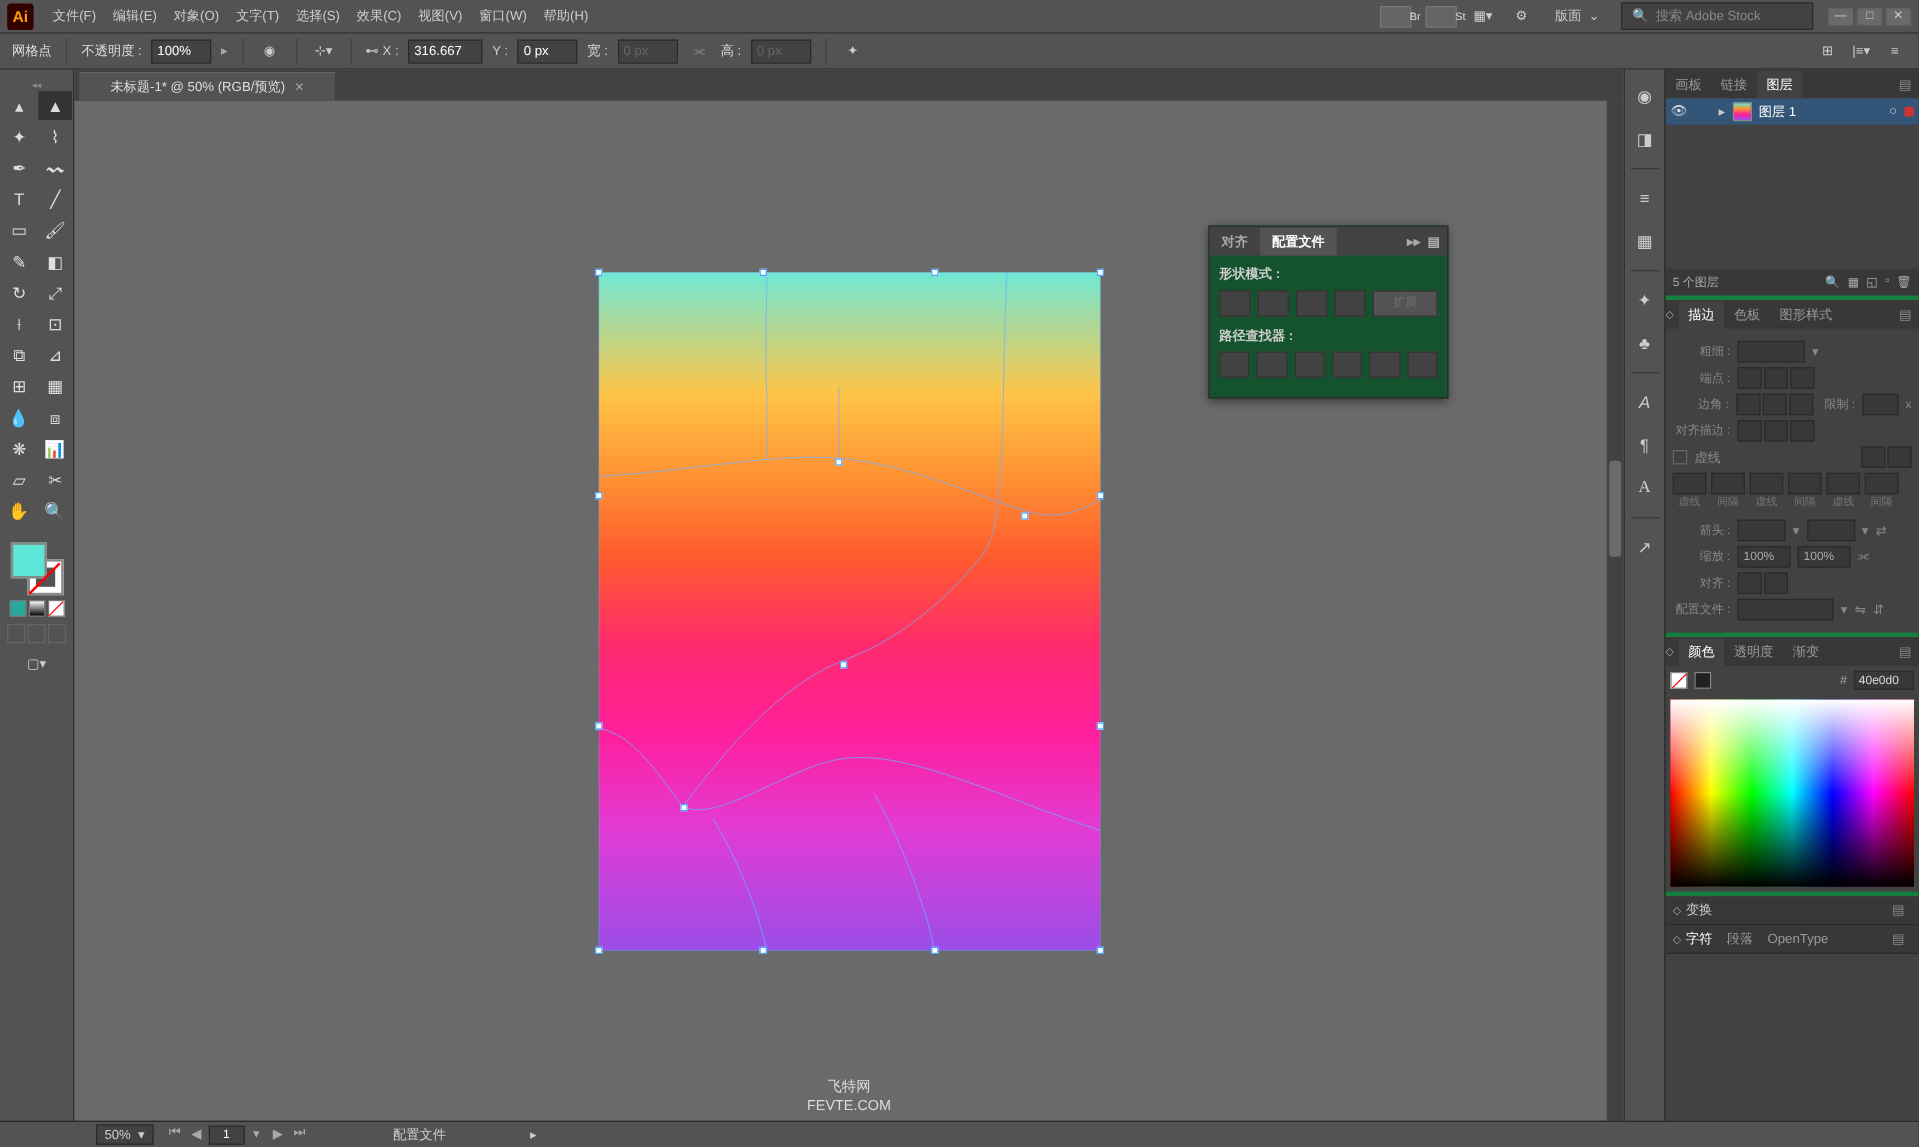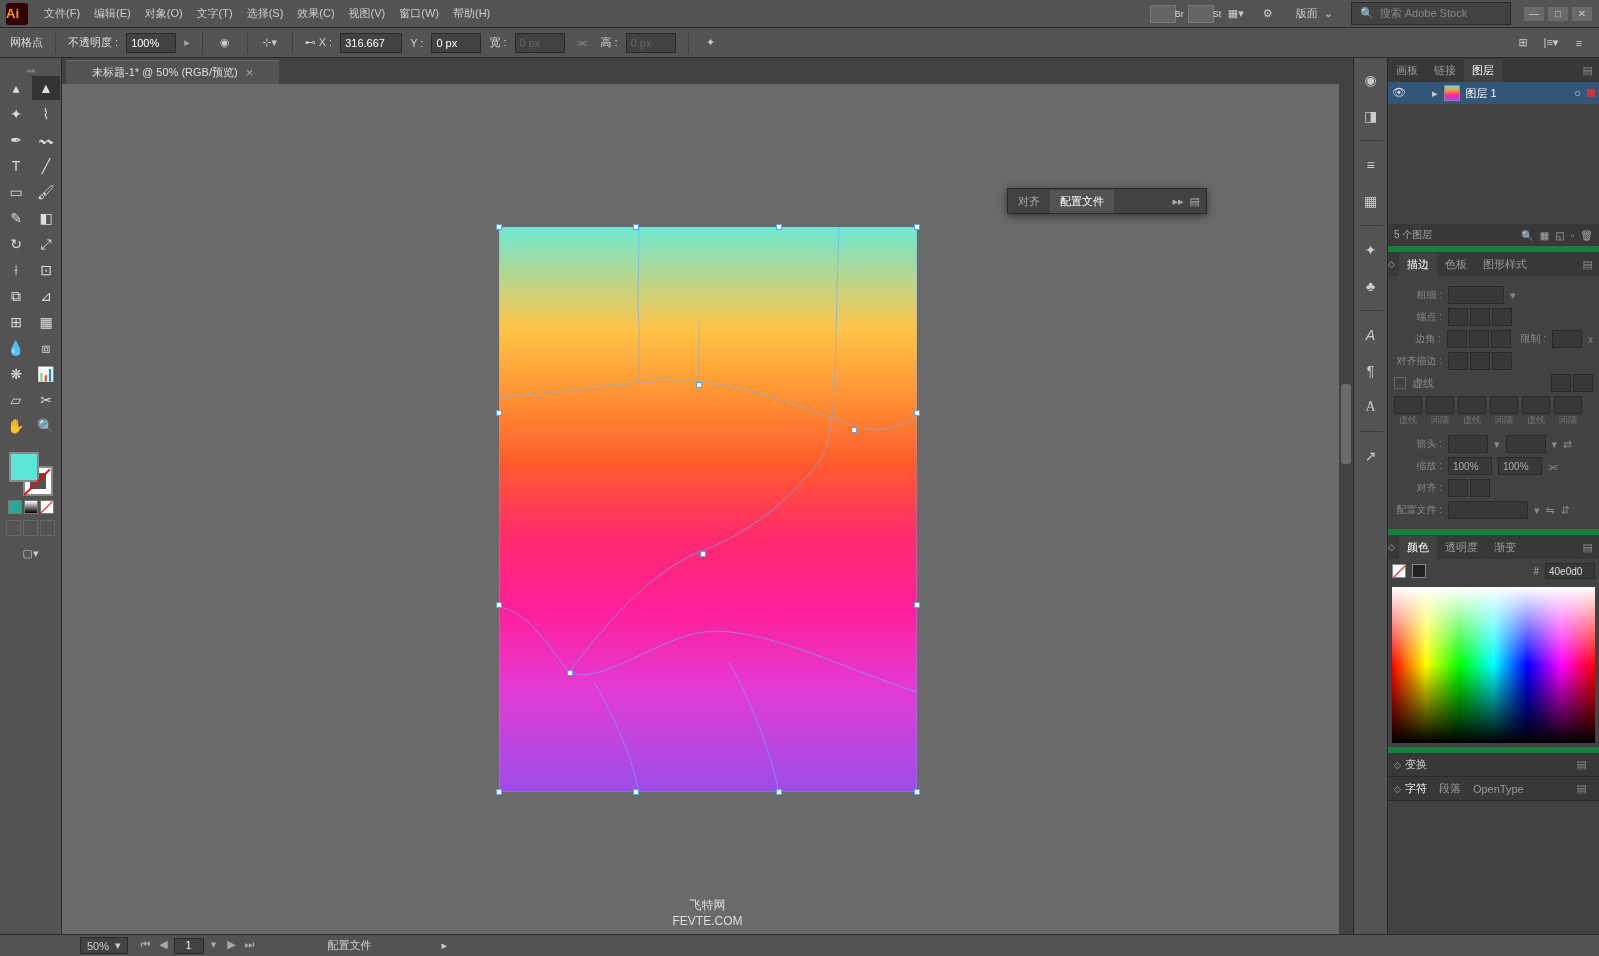--- a/index.html
+++ b/index.html
@@ -1,20 +1,20 @@
 <!DOCTYPE html>
 <html><head>
 <meta charset="utf-8">
 <style>
 * { margin: 0; padding: 0; box-sizing: border-box; font-family: "Microsoft YaHei", sans-serif; }
 body { background: #323232; width: 1599px; height: 956px; overflow: hidden; color: #ccc; font-size: 11px; position: relative; }
 
 
 .menubar { height: 28px; background: #535353; display: flex; align-items: center; padding: 0 6px; border-bottom: 1px solid #2a2a2a; }
-.ai-logo { width: 22px; height: 22px; background: #330000; border-radius: 3px; color: #ff9a00; font-weight: bold; font-size: 13px; text-align: left; line-height: 22px; margin-right: 10px; }
+.ai-logo { width: 22px; height: 22px; background: #330000; border-radius: 3px; color: #ff9a00; font-weight: bold; font-size: 13px; text-align: center; line-height: 22px; margin-right: 10px; }
 .menu-items { display: flex; gap: 2px; }
 .menu-items span { padding: 4px 6px; cursor: pointer; }
 .menu-right { margin-left: auto; display: flex; align-items: center; gap: 12px; }
 .menu-icon-box { width: 22px; height: 18px; background: #646464; border: 1px solid #777; font-size: 9px; text-align: center; line-height: 16px; color: #ddd; padding-left: 24px; }
 .workspace-dd { display: flex; align-items: center; gap: 6px; padding: 0 6px; }
 .search-stock { background: #424242; border: 1px solid #2a2a2a; padding: 3px 8px; width: 160px; color: #888; display: flex; align-items: center; gap: 6px; }
 .win-controls { display: flex; gap: 2px; }
 .win-btn { width: 22px; height: 16px; background: #6a6a6a; border: 1px solid #555; text-align: center; font-size: 10px; line-height: 14px; }
 
 
@@ -55,39 +55,39 @@
 .tab-close { color: #aaa; cursor: pointer; font-size: 13px; }
 .canvas-wrap { flex: 1; position: relative; overflow: hidden; display: flex; align-items: center; justify-content: center; }
 .artboard { width: 418px; height: 565px; position: relative; background: linear-gradient(180deg, #70e8d4 0%, #ffc447 18%, #ff9233 30%, #ff5b2e 42%, #ff2a6d 55%, #ff1f9c 68%, #e23bd4 82%, #9b4de8 100%); }
 .mesh-overlay { position: absolute; inset: 0; }
 .sel-handle { position: absolute; width: 6px; height: 6px; background: #fff; border: 1px solid #4aa3ff; transform: translate(-50%, -50%); }
 .scrollbar-v { position: absolute; right: 0; top: 26px; bottom: 0; width: 14px; background: #424242; }
 .scroll-thumb { position: absolute; left: 2px; right: 2px; top: 300px; height: 80px; background: #6a6a6a; border-radius: 3px; }
 .watermark { position: absolute; bottom: 6px; left: 50%; transform: translateX(-50%); color: #ddd; text-align: center; font-size: 12px; }
 
 
-.float-panel { position: absolute; left: 945px; top: 130px; width: 200px; background: #14532d; border: 1px solid #2a2a2a; box-shadow: 0 2px 8px rgba(0,0,0,0.5); z-index: 10; }
+.float-panel { position: absolute; left: 945px; top: 130px; width: 200px; background: #14532d; border: 1px solid #2a2a2a; box-shadow: 0 2px 8px rgba(0,0,0,0.5); z-index: 10; font-weight: bold; }
 .fp-tabs { display: flex; background: #424242; height: 24px; align-items: center; }
 .fp-tab { padding: 4px 10px; color: #aaa; cursor: pointer; }
 .fp-tab.active { background: #535353; color: #fff; }
 .fp-menu { margin-left: auto; padding: 0 6px; color: #aaa; display: flex; gap: 6px; }
 .fp-body { padding: 8px; }
 .fp-label { color: #ccc; font-size: 11px; margin-bottom: 6px; }
 .fp-row { display: flex; gap: 6px; margin-bottom: 8px; }
 .fp-btn { width: 26px; height: 22px; background: #424242; border: 1px solid #333; }
 .fp-btn.ghost { background: #535353; color: #666; text-align: center; font-size: 10px; line-height: 20px; flex: 1; }
 
 
 .dock-strip { width: 34px; background: #535353; border-left: 1px solid #2a2a2a; padding-top: 10px; display: flex; flex-direction: column; align-items: center; gap: 12px; }
 .dock-icon { width: 24px; height: 24px; display: flex; align-items: center; justify-content: center; color: #ccc; font-size: 14px; cursor: pointer; }
 .dock-sep { width: 24px; height: 1px; background: #3a3a3a; }
 
 
 .right-panels { width: 212px; background: #424242; border-left: 1px solid #2a2a2a; display: flex; flex-direction: column; overflow: hidden; font-size: 11px; }
-.panel { border-bottom: 6px solid #15803d; }
+.panel { border-bottom: 4px solid #15803d; }
 .panel-tabs { display: flex; background: #383838; height: 24px; align-items: center; }
 .ptab { padding: 4px 8px; color: #999; cursor: pointer; }
 .ptab.active { background: #424242; color: #fff; }
 .ptab-menu { margin-left: auto; padding: 0 6px; color: #888; }
 .panel-body { padding: 6px; background: #424242; }
 
 
 .layer-row { display: flex; align-items: center; background: #335577; height: 22px; padding: 0 4px; gap: 6px; }
 .layer-vis { width: 14px; height: 14px; color: #ddd; }
 .layer-thumb { width: 16px; height: 16px; background: linear-gradient(#5ce6d8, #ff9233, #ff1f9c, #9b4de8); border: 1px solid #888; }
@@ -295,20 +295,39 @@
 
     <div class="float-panel">
       <div class="fp-tabs">
         <div class="fp-tab">对齐</div>
         <div class="fp-tab active">配置文件</div>
         <div class="fp-menu">
             <span>▸▸</span>
             <span>▤</span>
           </div>
       </div>
+      <div class="fp-body">
+        <div class="fp-label">形状模式 :</div>
+        <div class="fp-row">
+          <div class="fp-btn"></div>
+          <div class="fp-btn"></div>
+          <div class="fp-btn"></div>
+          <div class="fp-btn"></div>
+          <div class="fp-btn ghost">扩展</div>
+        </div>
+        <div class="fp-label">路径查找器 :</div>
+        <div class="fp-row">
+          <div class="fp-btn"></div>
+          <div class="fp-btn"></div>
+          <div class="fp-btn"></div>
+          <div class="fp-btn"></div>
+          <div class="fp-btn"></div>
+          <div class="fp-btn"></div>
+        </div>
+      </div>
     </div>
   </div>
 
   <div class="dock-strip">
     <div class="dock-icon">◉</div>
     <div class="dock-icon">◨</div>
     <div class="dock-sep"></div>
     <div class="dock-icon">≡</div>
     <div class="dock-icon">▦</div>
     <div class="dock-sep"></div>

